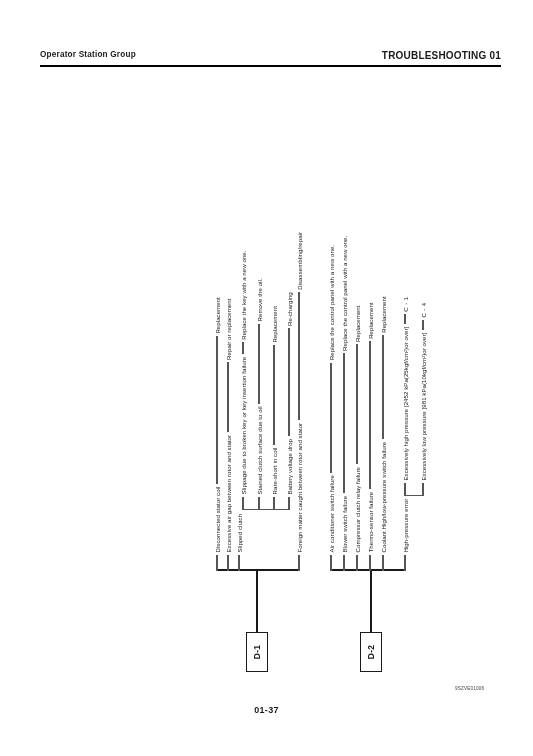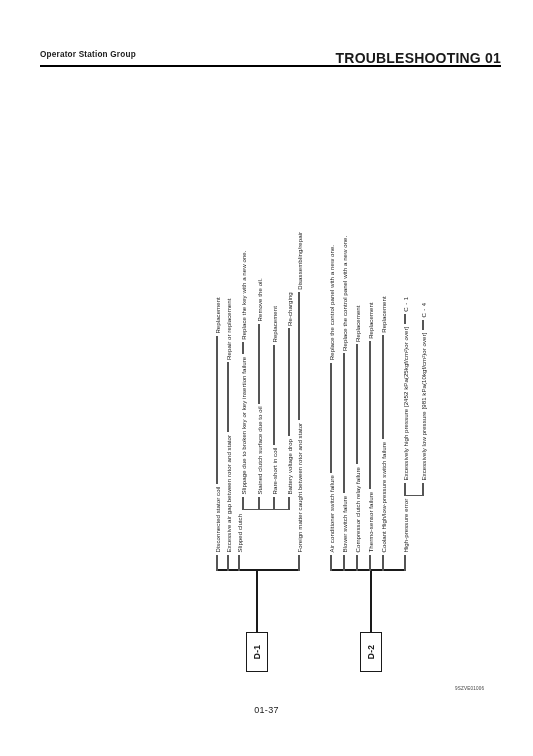--- a/index.html
+++ b/index.html
@@ -29,21 +29,21 @@
     left: 0;
     top: 0;
     font-size: 8.2px;
     font-weight: bold;
     letter-spacing: 0.2px;
   }
   #page-header .hdr-right {
     position: absolute;
     right: 0;
     top: 0;
-    font-size: 14px;
+    font-size: 10px;
     font-weight: bold;
     letter-spacing: 0.2px;
     white-space: nowrap;
   }
   #page-header .hdr-rule {
     position: absolute;
     left: 0;
     top: 15px;
     width: 461px;
     height: 1.6px;
@@ -51,21 +51,21 @@
   }
 
   
   #page-number {
     position: absolute;
     left: 0;
     top: 705px;
     width: 533px;
     text-align: center;
     font-size: 9px;
-    font-weight: normal;
+    font-weight: bold;
     letter-spacing: 0.3px;
   }
   #doc-code {
     position: absolute;
     left: 455px;
     top: 686px;
     font-size: 4.6px;
     color: #444;
     letter-spacing: 0.2px;
   }

